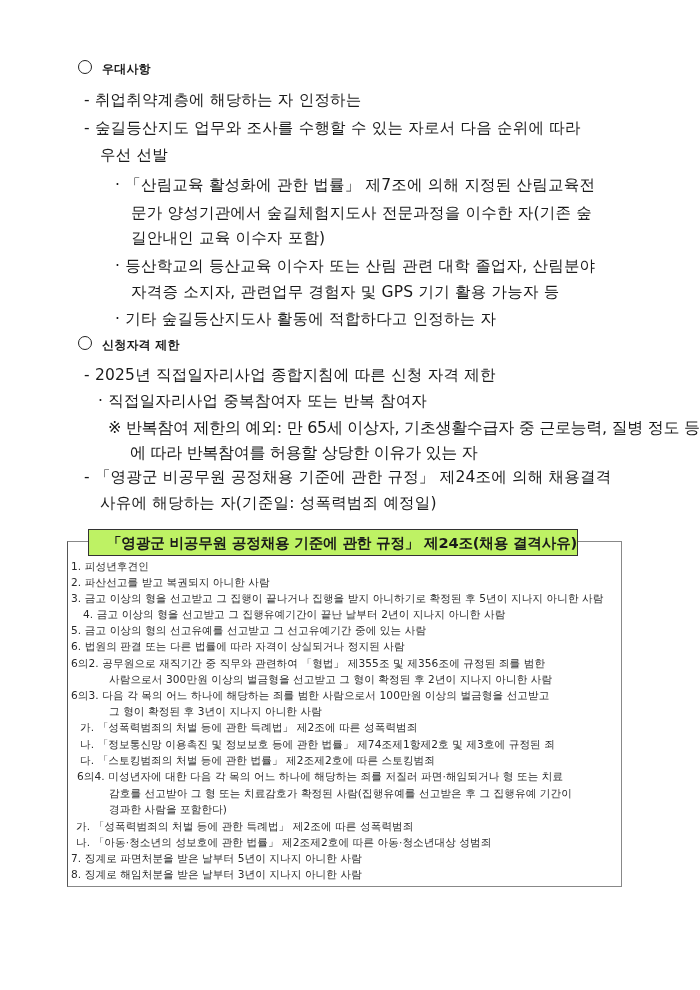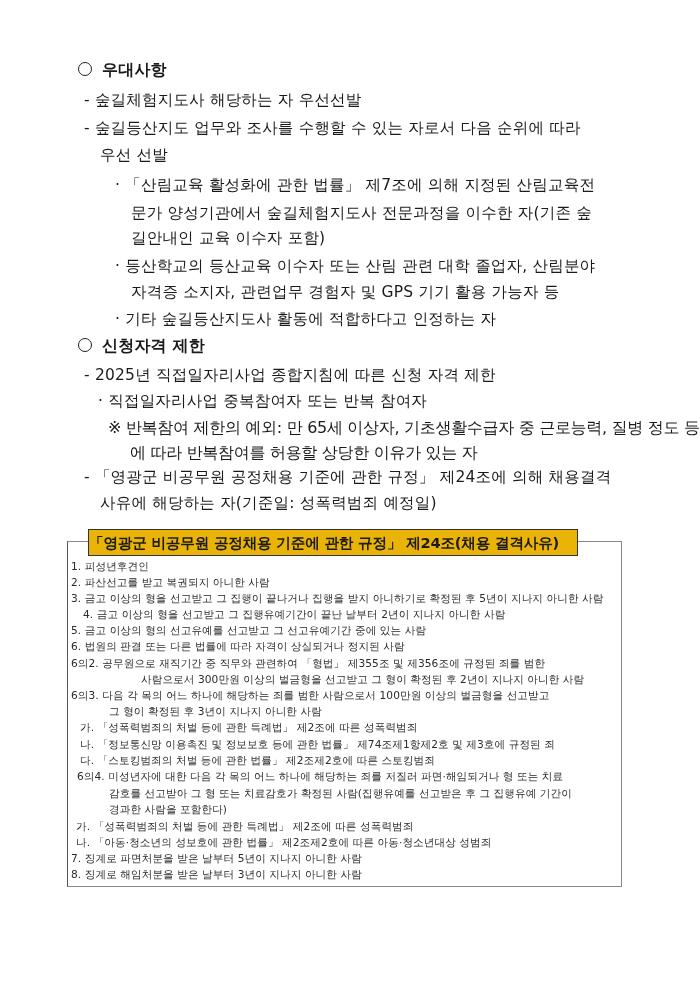--- a/index.html
+++ b/index.html
@@ -1,37 +1,37 @@
 <!DOCTYPE html>
 <html><head>
 <meta charset="utf-8">
 <style>
   html, body { margin: 0; padding: 0; background: #ffffff; }
   body { width: 700px; height: 990px; position: relative; overflow: hidden;
          font-family: "DejaVu Sans", "Liberation Sans", sans-serif; color: #1a1a1a; }
   .line { position: absolute; white-space: nowrap; font-size: 15.5px; letter-spacing: 0.2px; }
-  .head { font-weight: bold; font-size: 16px; text-align: center; }
+  .head { font-weight: bold; font-size: 12px; text-align: center; }
   .circle { display: inline-block; width: 12px; height: 12px; border: 1.6px solid #222;
             border-radius: 50%; margin-right: 10px; vertical-align: -1px; }
   .small { font-size: 16px; letter-spacing: -0.3px; }
   .box { position: absolute; left: 67px; top: 541px; width: 553px; height: 344px;
          border: 1px solid #888; border-left: 1px solid #555; }
   .box-title { position: absolute; left: 88px; top: 529px; height: 25px; width: 488px;
-               border: 1.6px solid #333; background: #eab308; font-weight: bold;
-               font-size: 14.6px; line-height: 25px; text-align: left; white-space: nowrap;
+               border: 1.6px solid #333; background: #bef264; font-weight: bold;
+               font-size: 14.6px; line-height: 25px; text-align: right; white-space: nowrap;
                letter-spacing: -0.2px; }
   .bl { position: absolute; white-space: nowrap; font-size: 10.6px; color: #2a2a2a; letter-spacing: 0.1px; }
 </style>
 </head>
 <body>
 
 <div class="line head" style="left:78px; top:60px;">
   <span class="circle"></span><span>우대사항</span>
 </div>
-<div class="line" style="left:84px; top:90px;">- 숲길체험지도사 해당하는 자 우선선발</div>
+<div class="line" style="left:84px; top:90px;">- 취업취약계층에 해당하는 자 인정하는</div>
 <div class="line" style="left:84px; top:118px;">- 숲길등산지도 업무와 조사를 수행할 수 있는 자로서 다음 순위에 따라</div>
 <div class="line" style="left:100px; top:145px;">우선 선발</div>
 <div class="line" style="left:115px; top:175px;">·  「산림교육 활성화에 관한 법률」 제7조에 의해 지정된 산림교육전</div>
 <div class="line" style="left:131px; top:203px;">문가 양성기관에서 숲길체험지도사 전문과정을 이수한 자(기존 숲</div>
 <div class="line" style="left:131px; top:228px;">길안내인 교육 이수자 포함)</div>
 <div class="line" style="left:115px; top:256px;">·  등산학교의 등산교육 이수자 또는 산림 관련 대학 졸업자, 산림분야</div>
 <div class="line" style="left:131px; top:282px;">자격증 소지자, 관련업무 경험자 및 GPS 기기 활용 가능자 등</div>
 <div class="line" style="left:115px; top:309px;">·  기타 숲길등산지도사 활동에 적합하다고 인정하는 자</div>
 
 <div class="line head" style="left:78px; top:336px;">
@@ -47,21 +47,21 @@
 <div class="box"></div>
 <div class="box-title">「영광군 비공무원 공정채용 기준에 관한 규정」 제24조(채용 결격사유)</div>
 
 <div class="bl" style="left:71px; top:560px;">1. 피성년후견인</div>
 <div class="bl" style="left:71px; top:576px;">2. 파산선고를 받고 복권되지 아니한 사람</div>
 <div class="bl" style="left:71px; top:592px;">3. 금고 이상의 형을 선고받고 그 집행이 끝나거나 집행을 받지 아니하기로 확정된 후 5년이 지나지 아니한 사람</div>
 <div class="bl" style="left:75px; top:608px;margin-left:8px;">4. 금고 이상의 형을 선고받고 그 집행유예기간이 끝난 날부터 2년이 지나지 아니한 사람</div>
 <div class="bl" style="left:71px; top:624px;">5. 금고 이상의 형의 선고유예를 선고받고 그 선고유예기간 중에 있는 사람</div>
 <div class="bl" style="left:71px; top:640px;">6. 법원의 판결 또는 다른 법률에 따라 자격이 상실되거나 정지된 사람</div>
 <div class="bl" style="left:71px; top:657px;">6의2. 공무원으로 재직기간 중 직무와 관련하여 「형법」 제355조 및 제356조에 규정된 죄를 범한</div>
-<div class="bl" style="left:109px; top:673px;margin-left:32px;">사람으로서 300만원 이상의 벌금형을 선고받고 그 형이 확정된 후 2년이 지나지 아니한 사람</div>
+<div class="bl" style="left:109px; top:673px;">사람으로서 300만원 이상의 벌금형을 선고받고 그 형이 확정된 후 2년이 지나지 아니한 사람</div>
 <div class="bl" style="left:71px; top:689px;">6의3. 다음 각 목의 어느 하나에 해당하는 죄를 범한 사람으로서 100만원 이상의 벌금형을 선고받고</div>
 <div class="bl" style="left:109px; top:705px;">그 형이 확정된 후 3년이 지나지 아니한 사람</div>
 <div class="bl" style="left:80px; top:721px;">가. 「성폭력범죄의 처벌 등에 관한 특례법」 제2조에 따른 성폭력범죄</div>
 <div class="bl" style="left:80px; top:738px;">나. 「정보통신망 이용촉진 및 정보보호 등에 관한 법률」 제74조제1항제2호 및 제3호에 규정된 죄</div>
 <div class="bl" style="left:80px; top:754px;">다. 「스토킹범죄의 처벌 등에 관한 법률」 제2조제2호에 따른 스토킹범죄</div>
 <div class="bl" style="left:77px; top:770px;">6의4. 미성년자에 대한 다음 각 목의 어느 하나에 해당하는 죄를 저질러 파면·해임되거나 형 또는 치료</div>
 <div class="bl" style="left:109px; top:787px;">감호를 선고받아 그 형 또는 치료감호가 확정된 사람(집행유예를 선고받은 후 그 집행유예 기간이</div>
 <div class="bl" style="left:109px; top:803px;">경과한 사람을 포함한다)</div>
 <div class="bl" style="left:76px; top:820px;">가. 「성폭력범죄의 처벌 등에 관한 특례법」 제2조에 따른 성폭력범죄</div>
 <div class="bl" style="left:76px; top:836px;">나. 「아동·청소년의 성보호에 관한 법률」 제2조제2호에 따른 아동·청소년대상 성범죄</div>

